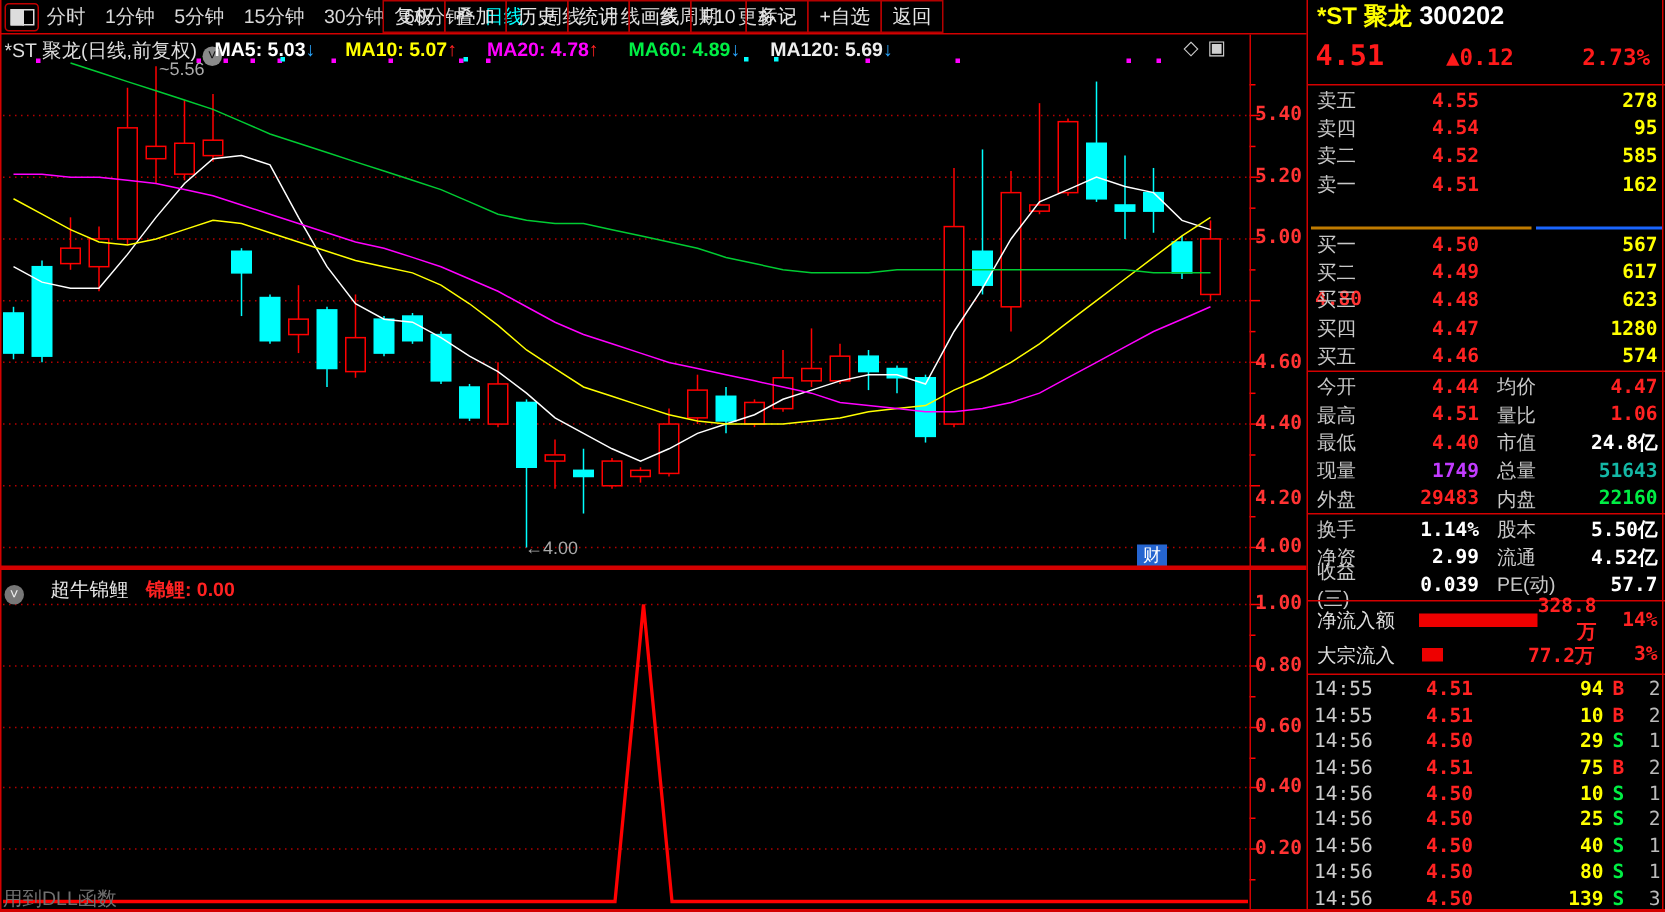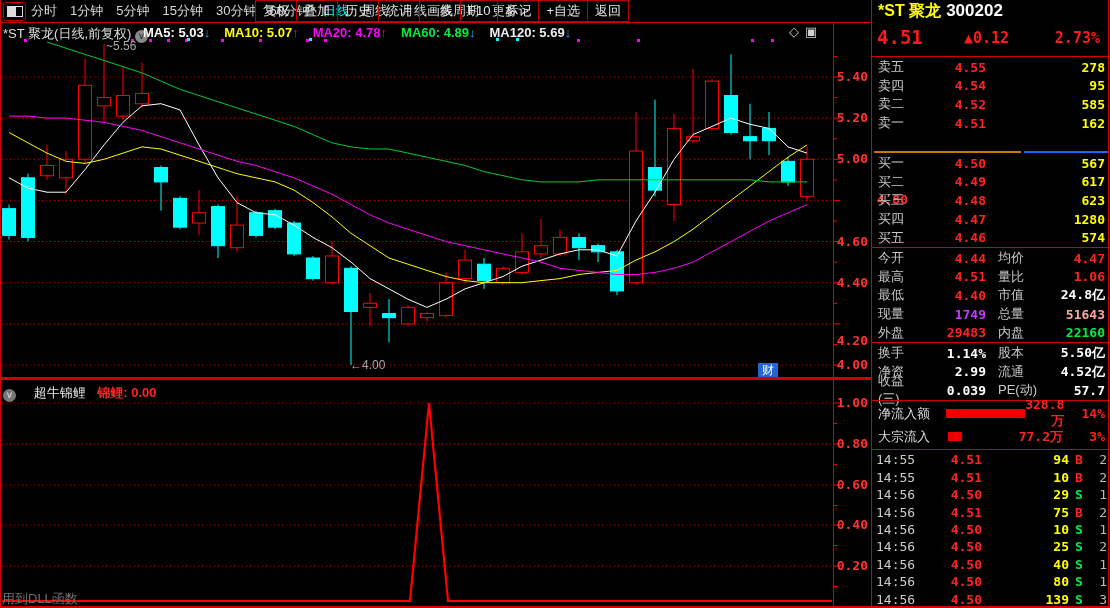--- a/index.html
+++ b/index.html
@@ -16,21 +16,21 @@
   .tab{cursor:default;}
   .tab.active{color:#00ffff;}
   #menu-buttons{position:absolute;right:242px;top:0;height:22px;display:flex;}
   .mbtn{border:1px solid #b40000;margin-left:-1px;height:20px;line-height:20px;padding:0 7px;
         font-size:13px;color:#e6e6e6;white-space:nowrap;}
   
   #chart-title-row{position:absolute;left:0;top:23px;width:833px;height:21px;font-size:13px;white-space:nowrap;}
   #chart-title{position:absolute;left:3px;top:2px;color:#dddddd;}
   .circ-icon{display:inline-block;width:13px;height:13px;border-radius:50%;background:#8a8a8a;
              color:#111;font-size:10px;line-height:13px;text-align:center;vertical-align:-2px;}
-  #ma-labels{position:absolute;left:143px;top:2px;display:flex;gap:14px;font-weight:bold;justify-content:center;}
+  #ma-labels{position:absolute;left:143px;top:2px;display:flex;gap:20px;font-weight:bold;justify-content:center;}
   .ma-item span{font-weight:bold;}
   #chart-corner-icons{position:absolute;left:789px;top:1px;color:#cfcfcf;font-size:13px;letter-spacing:6px;}
   
   .redline{position:absolute;background:#d40000;}
   
   #rp{position:absolute;left:872px;top:0;width:238px;height:608px;}
   #stock-name-row{position:absolute;left:6px;top:1px;height:21px;white-space:nowrap;}
   #stock-name{color:#ffff00;font-size:16px;font-weight:bold;}
   #stock-code{color:#ffffff;font-size:17px;font-weight:bold;margin-left:5px;}
   #price-row{position:absolute;left:0;top:24px;width:234px;height:30px;color:#ff1a1a;font-weight:bold;}
@@ -318,21 +318,21 @@
   <div class="anno" style="left:350px;top:358px;">←4.00</div>
   <div id="cai-badge">财</div>
 
   <div id="main-yaxis">
       <div class="ytick" style="left: 836px; top: 69px;">5.40</div>
       <div class="ytick" style="left: 836px; top: 110.14px;">5.20</div>
       <div class="ytick" style="left: 836px; top: 151.28px;">5.00</div>
       <div class="ytick" style="left: 876px; top: 192.42px;">4.80</div>
       <div class="ytick" style="left: 836px; top: 233.56px;">4.60</div>
       <div class="ytick" style="left: 836px; top: 274.7px;">4.40</div>
-      <div class="ytick" style="left: 836px; top: 333px;">4.20</div>
+      <div class="ytick" style="left: 836px; top: 325px;">4.20</div>
       <div class="ytick" style="left: 836px; top: 356.98px;">4.00</div>
     </div>
   <div id="sub-yaxis">
       <div class="ytick" style="left: 836px; top: 395px;">1.00</div>
       <div class="ytick" style="left: 836px; top: 436px;">0.80</div>
       <div class="ytick" style="left: 836px; top: 477px;">0.60</div>
       <div class="ytick" style="left: 836px; top: 517px;">0.40</div>
       <div class="ytick" style="left: 836px; top: 558px;">0.20</div>
     </div>
 
@@ -424,21 +424,21 @@
         <div class="strow">
           <span class="l1">最低</span>
           <span style="color:#ff2222" class="v1 mono">4.40</span>
           <span class="l2">市值</span>
           <span class="v2 mono" style="color: rgb(255, 255, 255);">24.8亿</span>
         </div>
         <div class="strow">
           <span class="l1">现量</span>
           <span style="color:#c23bff" class="v1 mono">1749</span>
           <span class="l2">总量</span>
-          <span class="v2 mono" style="color: #fca5a5;">51643</span>
+          <span class="v2 mono" style="color: #14b8a6;">51643</span>
         </div>
         <div class="strow">
           <span class="l1">外盘</span>
           <span style="color:#ff2222" class="v1 mono">29483</span>
           <span class="l2">内盘</span>
           <span class="v2 mono" style="color: rgb(0, 238, 68);">22160</span>
         </div>
       </div>
     <div class="redline" style="left:0;top:342px;width:238px;height:1px;"></div>
     <div id="stats2" style="position:absolute;left:0;top:344px;width:238px;">

